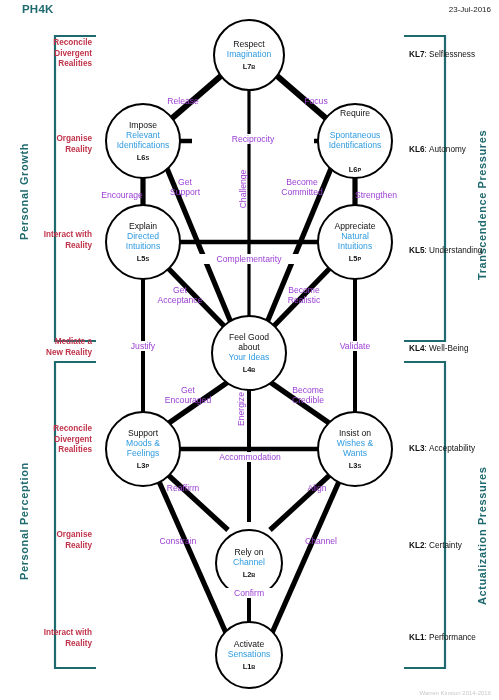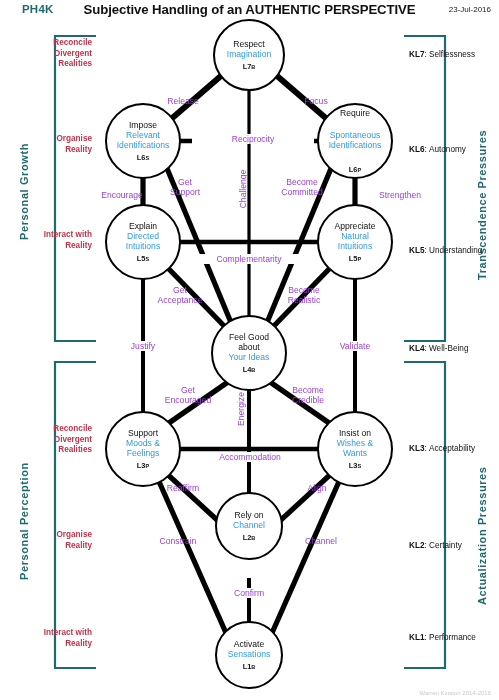--- a/index.html
+++ b/index.html
@@ -135,35 +135,36 @@
 
       <line x1="157" y1="477" x2="226" y2="633" stroke-width="5.2"></line>
 
       <line x1="341" y1="477" x2="272" y2="633" stroke-width="5.2"></line>
 
       <line x1="249" y1="578" x2="249" y2="622" stroke-width="4"></line>
     </g>
   </svg>
 
   <div class="hdr-brand">PH4K</div>
-  <div class="hdr-title">Subjective Handling of an AUTHENTIC PERSPECTIVE</div>
   <div class="hdr-date">23-Jul-2016</div>
 
   <div class="vlabel left" style="left:18px;top:240px;">Personal Growth</div>
   <div class="vlabel left" style="left:18px;top:580px;">Personal Perception</div>
   <div class="vlabel right" style="left:476px;top:280px;">Transcendence Pressures</div>
   <div class="vlabel right" style="left:476px;top:605px;">Actualization Pressures</div>
 
   <div class="drive" style="left:0px;top:38px;width:92px;">Reconcile
 Divergent
 Realities</div>
   <div class="drive" style="left:0px;top:134px;width:92px;">Organise
 Reality</div>
   <div class="drive" style="left:0px;top:230px;width:92px;">Interact with
 Reality</div>
+  <div class="drive" style="left:0px;top:337px;width:92px;">Mediate a
+New Reality</div>
   <div class="drive" style="left:0px;top:424px;width:92px;">Reconcile
 Divergent
 Realities</div>
   <div class="drive" style="left:0px;top:530px;width:92px;">Organise
 Reality</div>
   <div class="drive" style="left:0px;top:628px;width:92px;">Interact with
 Reality</div>
 
   <div class="kl" style="left:409px;top:50px;">
     <b>KL7</b><span>:&nbsp;</span><span>Selflessness</span>
@@ -235,21 +236,21 @@
     <div class="n-id"><span>L3</span><sub>P</sub></div>
   </div>
 
   <div class="node" style="left:317px;top:411px;width:76px;height:76px;">
     <div class="n-top">Insist on</div>
     <div class="n-mid" style="white-space:pre-line;">Wishes &amp;
 Wants</div>
     <div class="n-id"><span>L3</span><sub>S</sub></div>
   </div>
 
-  <div class="node" style="left:215px;top:492px;width:68px;height:68px;">
+  <div class="node" style="left:215px;top:529px;width:68px;height:68px;">
     <div class="n-top">Rely on</div>
     <div class="n-mid">Channel</div>
     <div class="n-id"><span>L2</span><sub>B</sub></div>
   </div>
 
   <div class="node" style="left:215px;top:621px;width:68px;height:68px;">
     <div class="n-top">Activate</div>
     <div class="n-mid">Sensations</div>
     <div class="n-id"><span>L1</span><sub>B</sub></div>
   </div>
@@ -259,21 +260,21 @@
   <div class="elabel" style="left:192px;top:134px;width:122px;background:#fff;">Reciprocity</div>
 
   <div class="elabel" style="left:77px;top:190px;width:90px;">Encourage</div>
   <div class="elabel" style="left:155px;top:177px;width:60px;">Get
 Support</div>
 
   <div class="elabel vert" style="left:213px;top:184px;width:60px;">Challenge</div>
 
   <div class="elabel" style="left:264px;top:177px;width:76px;">Become
 Committed</div>
-  <div class="elabel" style="left:331px;top:190px;width:90px;text-align:right;">Strengthen</div>
+  <div class="elabel" style="left:331px;top:190px;width:90px;">Strengthen</div>
 
   <div class="elabel" style="left:189px;top:254px;width:120px;background:#fff;">Complementarity</div>
 
   <div class="elabel" style="left:145px;top:285px;width:70px;">Get
 Acceptance</div>
   <div class="elabel" style="left:267px;top:285px;width:74px;">Become
 Realistic</div>
 
   <div class="elabel" style="left:108px;top:341px;width:70px;background:#fff;">Justify</div>
   <div class="elabel" style="left:320px;top:341px;width:70px;background:#fff;">Validate</div>

